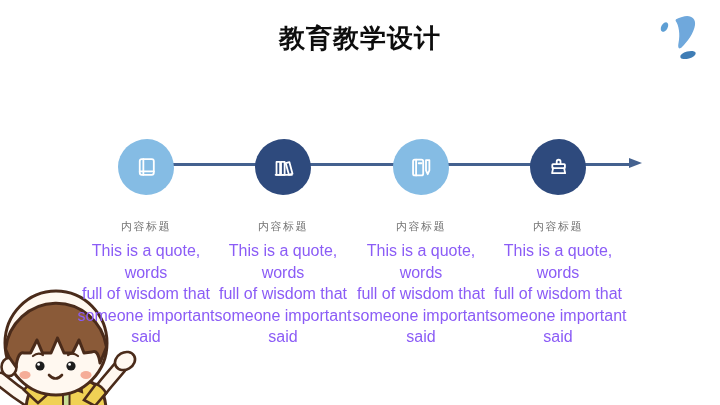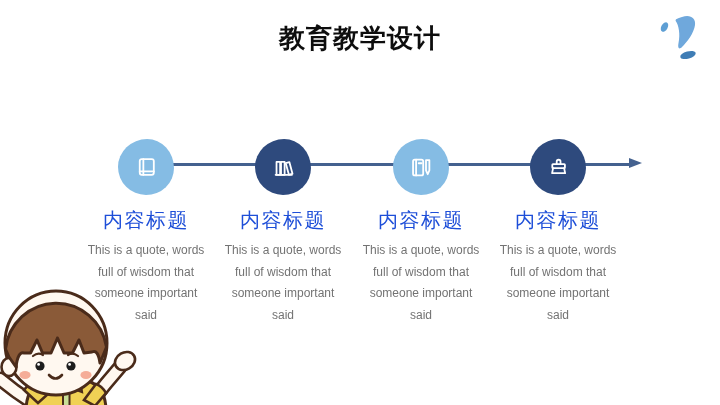--- a/index.html
+++ b/index.html
@@ -44,24 +44,24 @@
   .step-circle {
     width:56px; height:56px; margin:0 auto;
     border-radius:52% 48% 50% 50% / 50% 52% 48% 50%;
     display:flex; align-items:center; justify-content:center;
   }
   .step-circle.light { background:#85BCE4; }
   .step-circle.dark  { background:#2E4A7D; }
   .step-circle svg { width:27px; height:27px; stroke:#ffffff; fill:none;
     stroke-width:1.6; stroke-linecap:round; stroke-linejoin:round; }
   .step-heading {
-    margin-top:12px; font-size:20px; color:#1d4ed8; letter-spacing:1.5px;
+    margin-top:24px; font-size:11px; color:#737373; letter-spacing:1.5px;
   }
   .step-body {
-    margin-top:6px; font-size:12px; line-height:21.5px; color:#737373;
+    margin-top:6px; font-size:16px; line-height:21.5px; color:#8b5cf6;
     white-space:pre-line;
   }
 
   
   .boy { position:absolute; left:-4px; bottom:-4px; width:146px; height:122px; }
 </style>
 </head>
 <body>
 
 <div class="slide">

